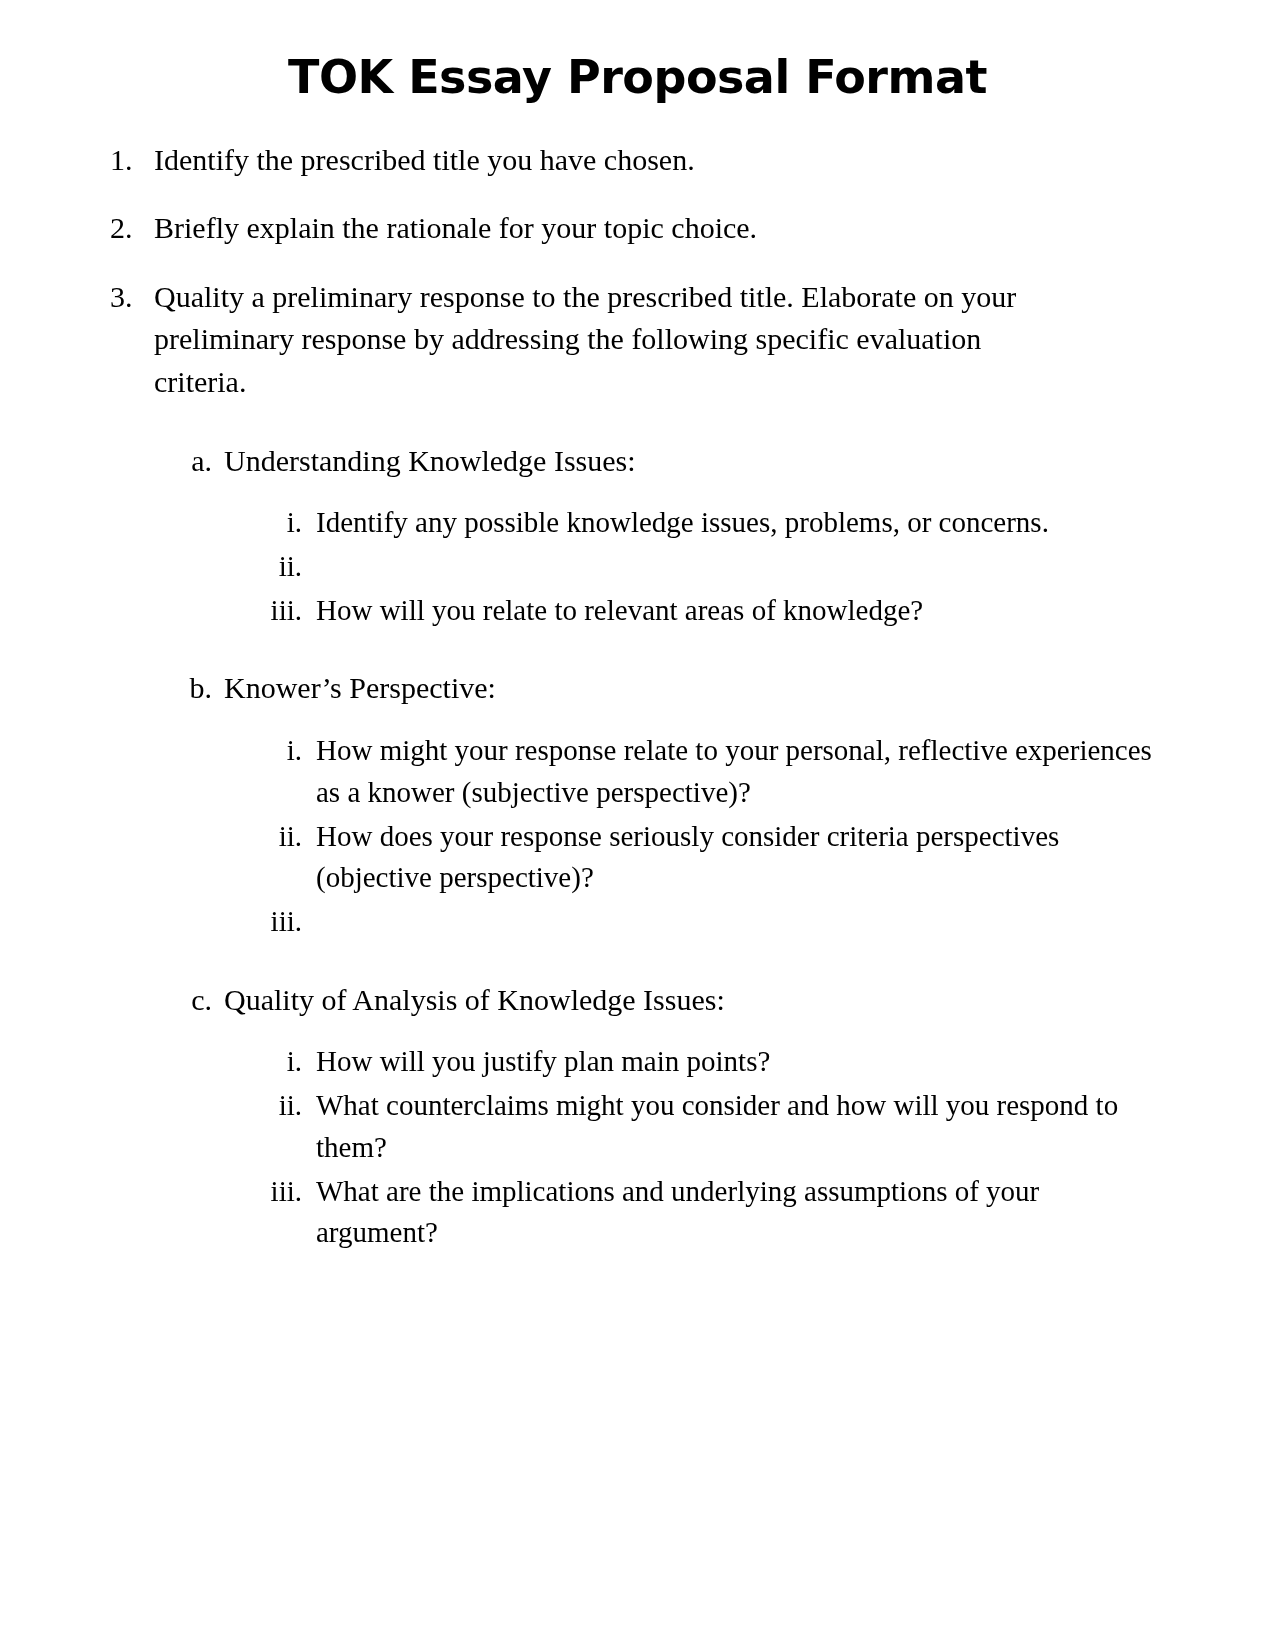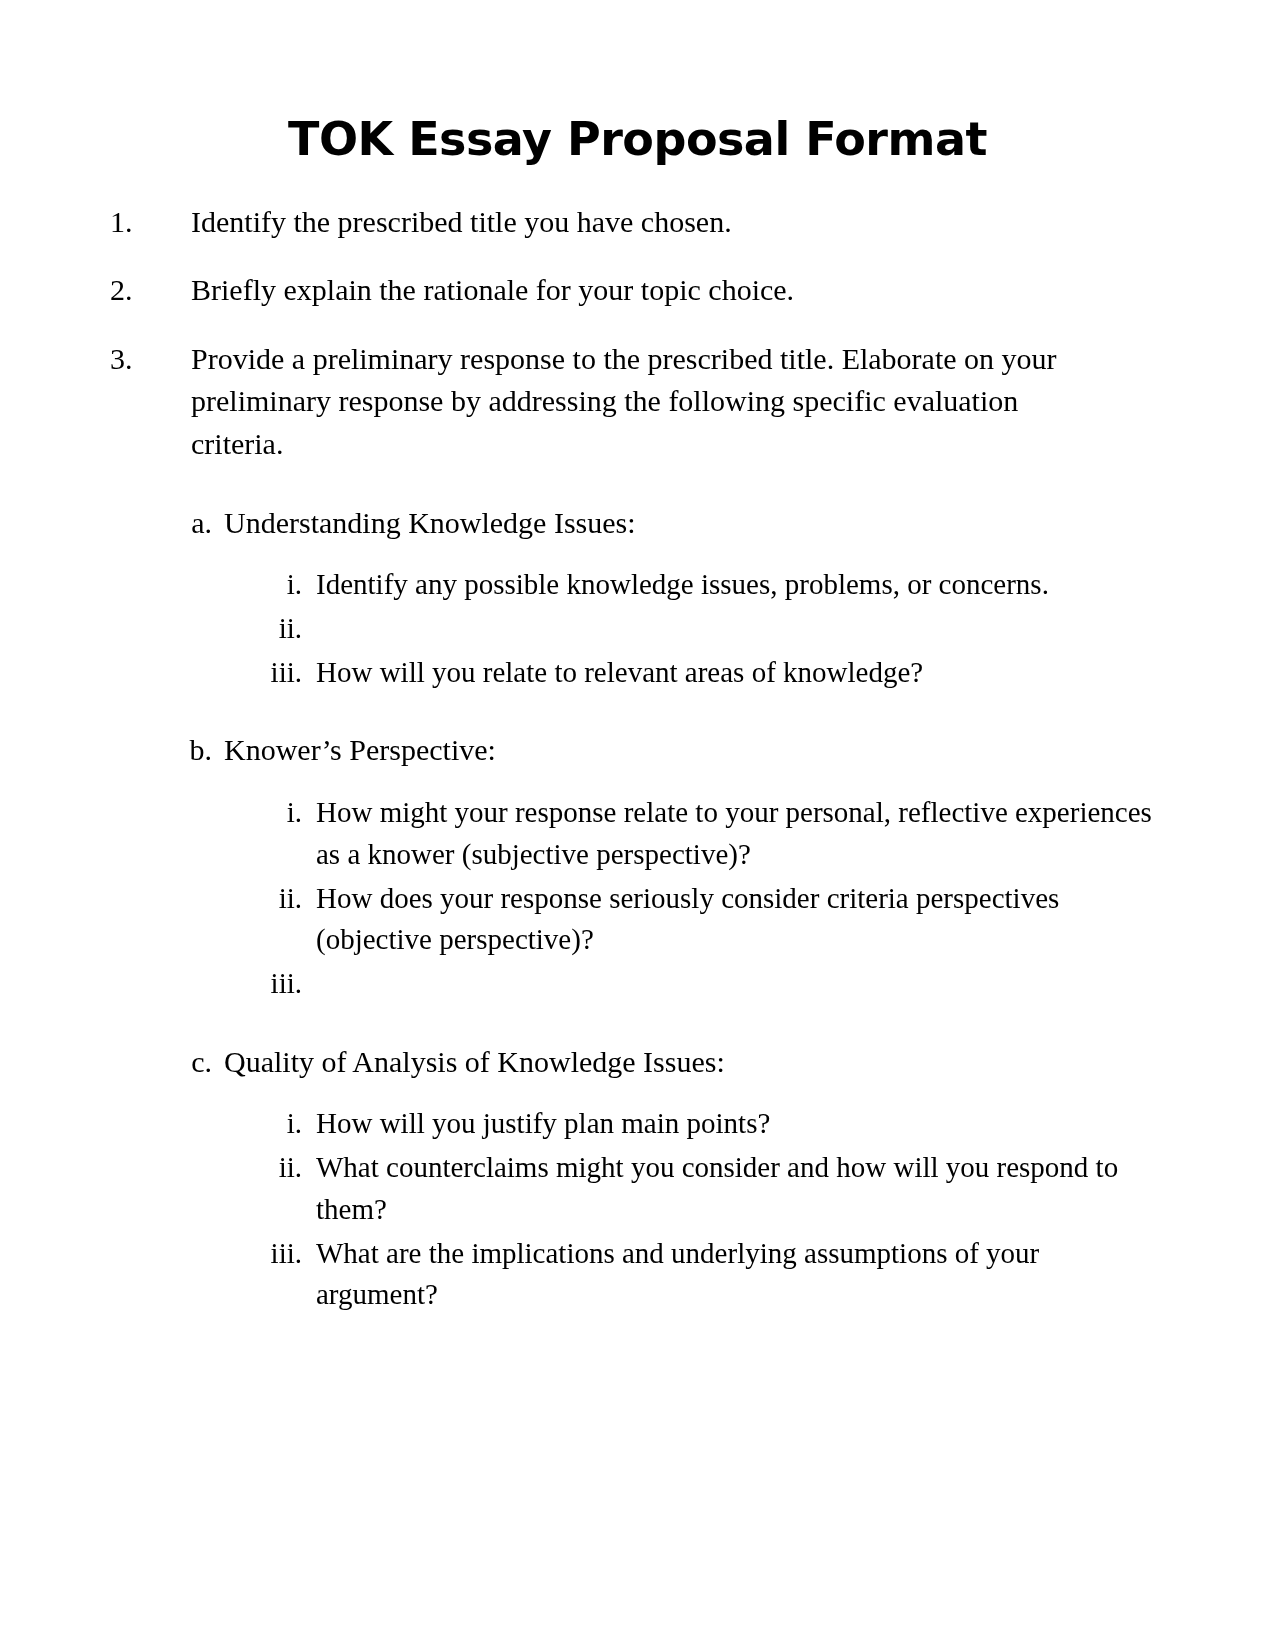--- a/index.html
+++ b/index.html
@@ -12,21 +12,21 @@
     height: 1650px;
     font-family: "Liberation Serif", serif;
     color: #000000;
     -webkit-font-smoothing: antialiased;
   }
   .page {
     position: relative;
     width: 1275px;
     height: 1334px;
     box-sizing: border-box;
-    padding: 96px 110px 0 110px;
+    padding: 34px 110px 0 110px;
   }
   .doc-title {
     font-family: "DejaVu Sans", sans-serif;
     font-weight: bold;
     font-size: 46px;
     text-align: center;
     letter-spacing: -0.5px;
     margin: 18px 0 36px 0;
     line-height: 1.1;
   }
@@ -39,21 +39,20 @@
     margin-bottom: 26px;
   }
   .item-l1 .marker {
     width: 44px;
     flex: 0 0 44px;
     text-align: left;
   }
   .item-l1 .body {
     flex: 1 1 auto;
     max-width: 900px;
-    margin-left: 37px;
   }
   
   .item-l2 {
     display: flex;
     align-items: flex-start;
     font-size: 30px;
     line-height: 1.42;
     margin: 36px 0 18px 0;
     padding-left: 64px;
   }
@@ -105,21 +104,21 @@
     <span class="body">Identify the prescribed title you have chosen.</span>
   </div>
 
   <div class="item-l1">
     <span class="marker">2.</span>
     <span class="body">Briefly explain the rationale for your topic choice.</span>
   </div>
 
   <div class="item-l1">
     <span class="marker">3.</span>
-    <span class="body">Provide a preliminary response to the prescribed title.  Elaborate on your preliminary response by addressing the following specific evaluation criteria.</span>
+    <span class="body">Quality a preliminary response to the prescribed title.  Elaborate on your preliminary response by addressing the following specific evaluation criteria.</span>
   </div>
 
   <div class="item-l2">
     <span class="marker">a.</span>
     <span class="body"><strong>Understanding Knowledge Issues</strong><span>:</span></span>
   </div>
   <div class="list-l3 group-l3">
     <div class="item-l3">
       <span class="marker">i.</span>
       <span class="body">Identify any possible knowledge issues, problems, or concerns.</span>

